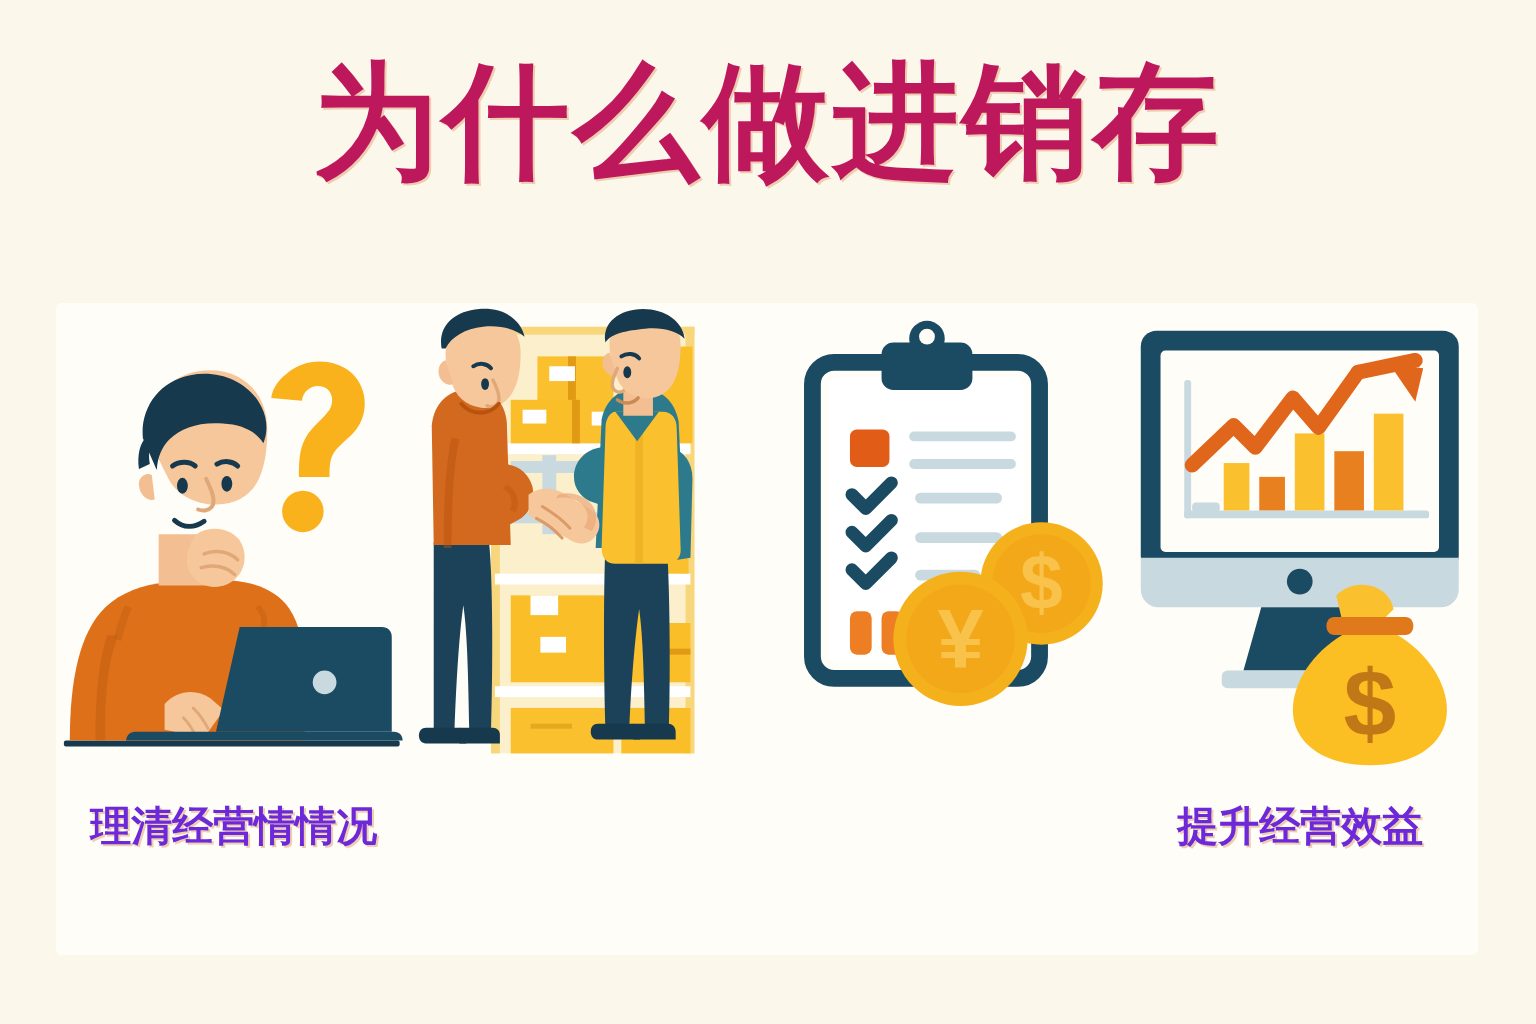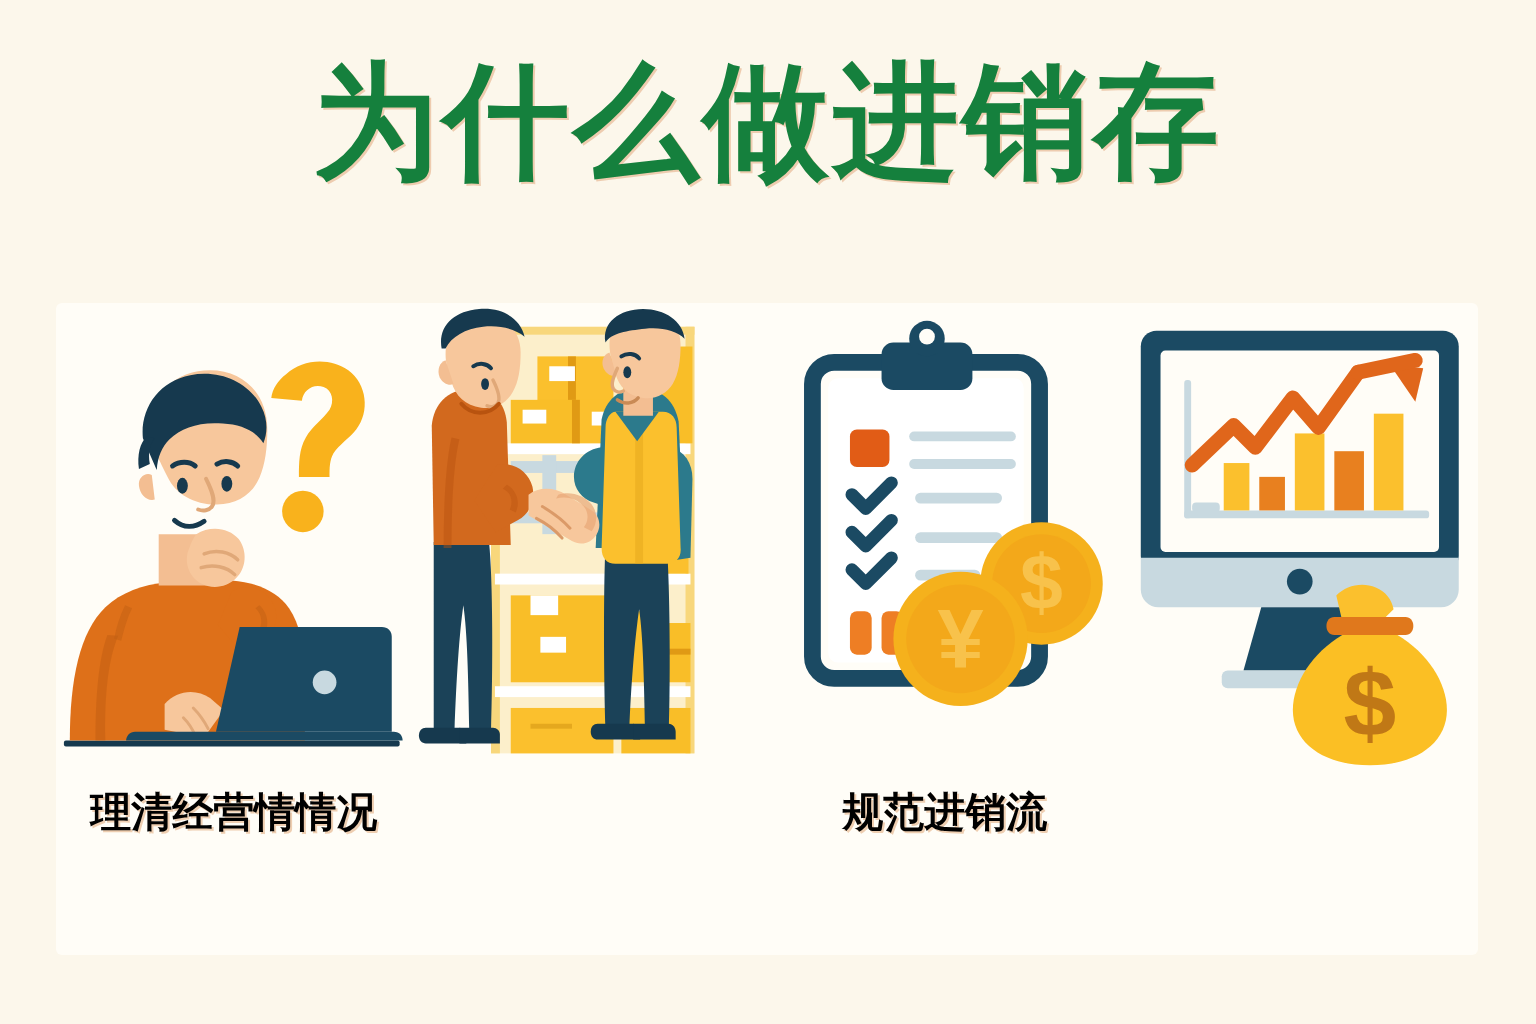--- a/index.html
+++ b/index.html
@@ -15,21 +15,21 @@
   
   .title-wrap {
     position:absolute; left:0; top:56px; width:100%;
     text-align:center;
   }
   .title {
     display:inline-block;
     font-size:126px;
     line-height:1.05;
     font-weight:bold;
-    color:#15803d;
+    color:#be185d;
     letter-spacing:4px;
     text-shadow:2px 2px 0 rgba(200,95,20,.28);
   }
 
   
   .card {
     position:absolute;
     left:56px; top:303px; width:1422px; height:652px;
     background:#FFFDF7;
     border-radius:6px;
@@ -52,23 +52,23 @@
     height:480px;
   }
   .art svg { position:absolute; left:0; top:0; width:100%; height:100%; }
 
   .caption {
     width:300px;
     text-align:center;
     font-size:41px;
     line-height:1.35;
     font-weight:bold;
-    color:#000000;
+    color:#6d28d9;
     text-shadow:2px 2px 0 rgba(198,98,18,.30);
-    margin-top:2px;
+    margin-top:16px;
   }
   .col:nth-child(1) .caption { width:290px; }
   .col:nth-child(2) .caption { width:340px; }
   .col:nth-child(3) .caption { width:300px; }
   .col:nth-child(4) .caption { width:340px; }
 </style>
 </head>
 <body>
 
 <div class="poster">
@@ -287,21 +287,20 @@
               <text x="278" y="304" text-anchor="middle" font-family="Liberation Sans, sans-serif" font-size="78" font-weight="bold" fill="#F8C24B">$</text>
             </g>
 
             <g>
               <circle cx="196" cy="334" r="68" fill="#F5B11C"></circle>
               <circle cx="196" cy="334" r="55" fill="#F3A81A"></circle>
               <text x="196" y="364" text-anchor="middle" font-family="Liberation Sans, sans-serif" font-size="84" font-weight="bold" fill="#F8C24B">¥</text>
             </g>
           </svg>
         </div>
-        <div class="caption">规范进销流</div>
       </div>
 
       <div class="col">
         <div class="art">
           <svg viewBox="0 0 360 480" preserveAspectRatio="xMidYMax meet" aria-hidden="true">
 
             <g>
               <rect x="18" y="22" width="322" height="244" rx="16" fill="#1B4A63"></rect>
               <rect x="38" y="42" width="282" height="204" rx="5" fill="#FFFDF7"></rect>
               <path d="M18 252h322v32c0 10-8 18-18 18H36c-10 0-18-8-18-18z" fill="#C8D9E0"></path>
@@ -328,17 +327,18 @@
             </g>
 
             <g>
               <path d="M216 290c10-10 26-14 40-8 10 4 16 12 18 22l-12 12h-40z" fill="#FBC02D"></path>
               <path d="M214 312h72c5 0 8 4 8 9s-3 9-8 9h-72c-5 0-8-4-8-9s3-9 8-9z" fill="#E0781C"></path>
               <path d="M222 330h56c30 18 50 48 50 76 0 34-32 56-78 56s-78-22-78-56c0-28 20-58 50-76z" fill="#FBBF24"></path>
               <text x="250" y="432" text-anchor="middle" font-family="Liberation Sans, sans-serif" font-size="96" font-weight="bold" fill="#C07816">$</text>
             </g>
           </svg>
         </div>
+        <div class="caption">提升经营效益</div>
       </div>
 
     </div>
   </div>
 </div>
 
 </body></html>

